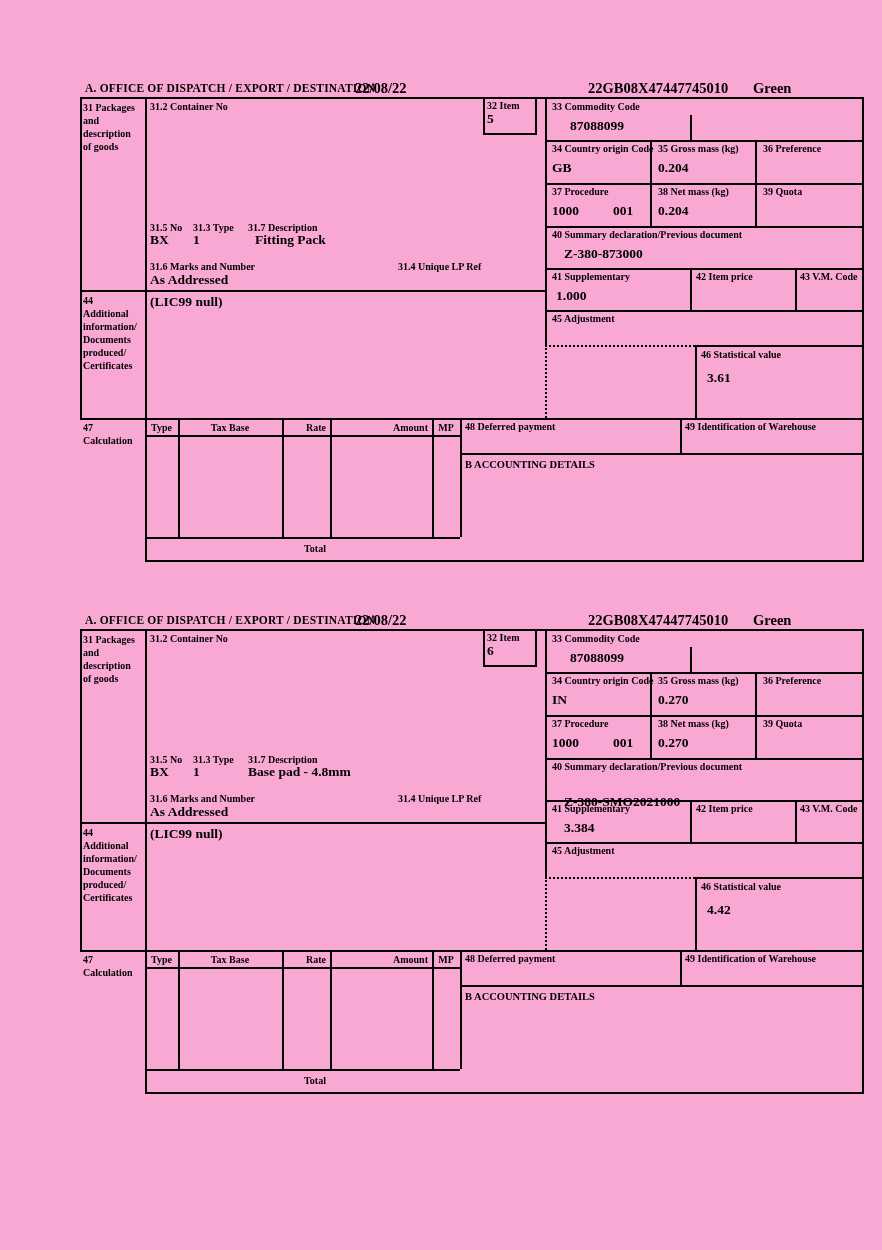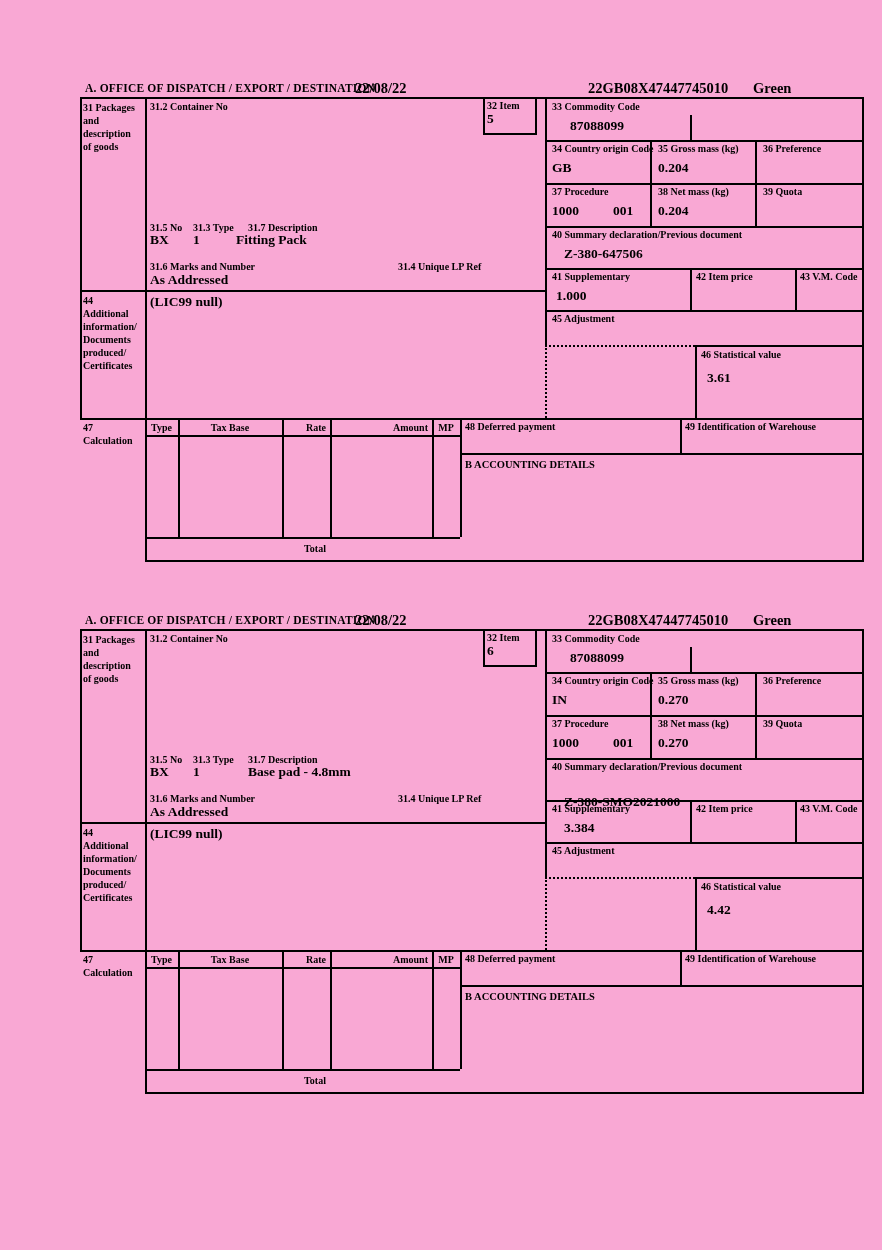--- a/index.html
+++ b/index.html
@@ -93,37 +93,37 @@
     <div class="t lbl" style="left:683px;top:63px;">36 Preference</div>
 
     <div class="t lbl" style="left:472px;top:106px;">37 Procedure</div>
     <div class="t val" style="left:472px;top:123px;">1000</div>
     <div class="t val" style="left:533px;top:123px;">001</div>
     <div class="t lbl" style="left:578px;top:106px;">38 Net mass (kg)</div>
     <div class="t val" style="left:578px;top:123px;">0.204</div>
     <div class="t lbl" style="left:683px;top:106px;">39 Quota</div>
 
     <div class="t lbl" style="left:472px;top:149px;">40 Summary declaration/Previous document</div>
-    <div class="t val" style="left:484px;top:166px;">Z-380-647506</div>
+    <div class="t val" style="left:484px;top:166px;">Z-380-873000</div>
 
     <div class="t lbl" style="left:472px;top:191px;">41 Supplementary</div>
     <div class="t val" style="left:476px;top:208px;">1.000</div>
     <div class="t lbl" style="left:616px;top:191px;">42 Item price</div>
     <div class="t lbl" style="left:720px;top:191px;">43 V.M. Code</div>
 
     <div class="t lbl" style="left:472px;top:233px;">45 Adjustment</div>
     <div class="t lbl" style="left:621px;top:269px;">46 Statistical value</div>
     <div class="t val" style="left:627px;top:290px;">3.61</div>
 
     <div class="t lbl" style="left:70px;top:142px;">31.5 No</div>
     <div class="t lbl" style="left:113px;top:142px;">31.3 Type</div>
     <div class="t lbl" style="left:168px;top:142px;">31.7 Description</div>
     <div class="t val" style="left:70px;top:152px;">BX</div>
     <div class="t val" style="left:113px;top:152px;">1</div>
-    <div class="t val" style="left:156px;top:152px;">Fitting Pack</div>
+    <div class="t val" style="left:175px;top:152px;">Fitting Pack</div>
     <div class="t lbl" style="left:70px;top:181px;">31.6 Marks and Number</div>
     <div class="t lbl" style="left:318px;top:181px;">31.4 Unique LP Ref</div>
     <div class="t val" style="left:70px;top:192px;">As Addressed</div>
 
     <div class="t lblm" style="left:3px;top:214px;width:62px;">44
 Additional
 information/
 Documents
 produced/
 Certificates</div>

